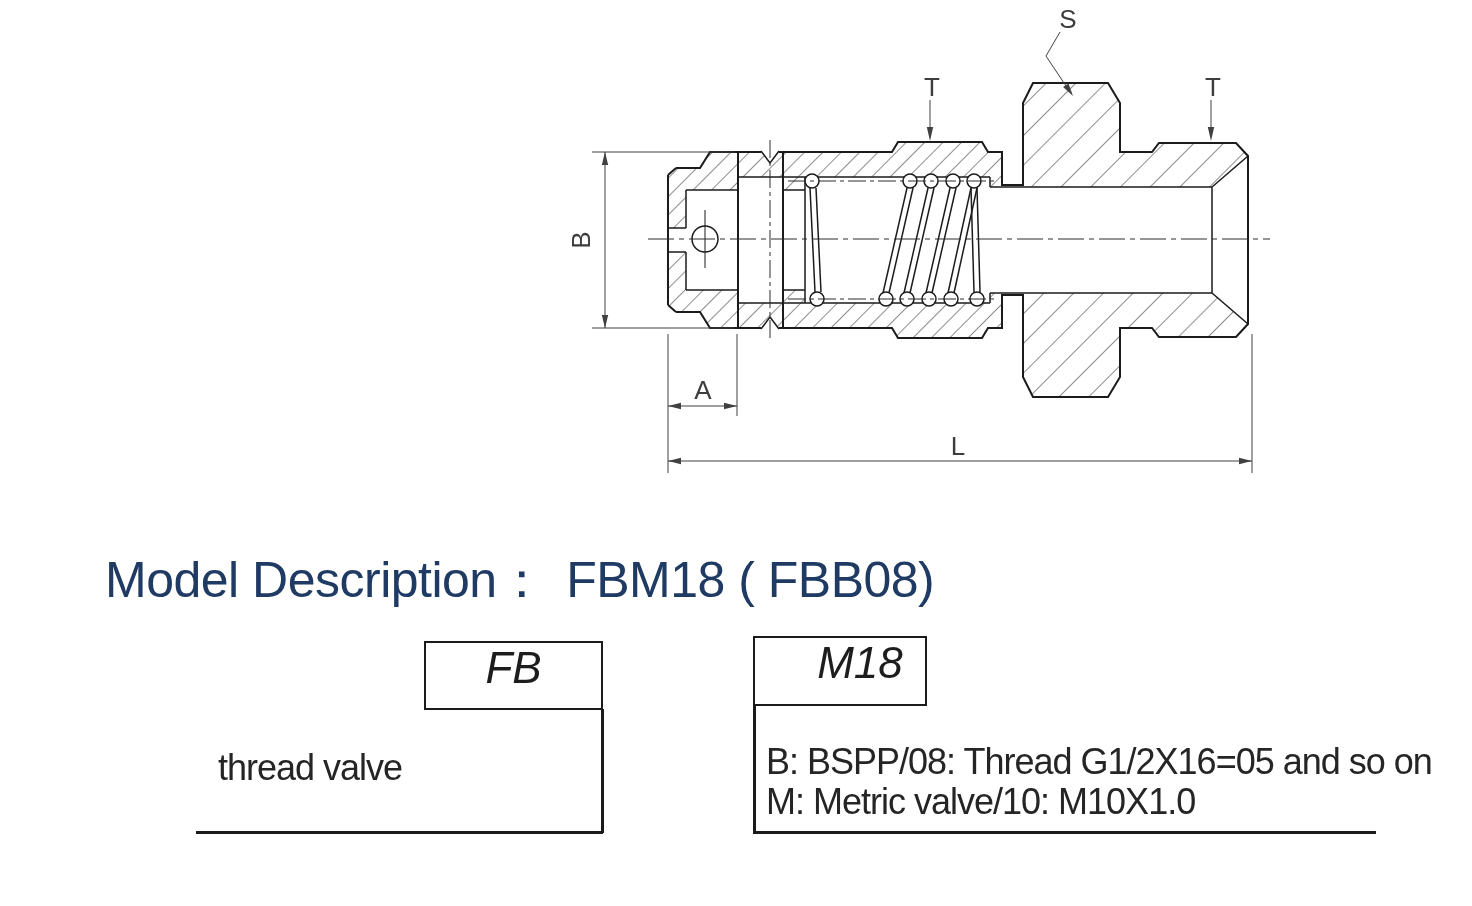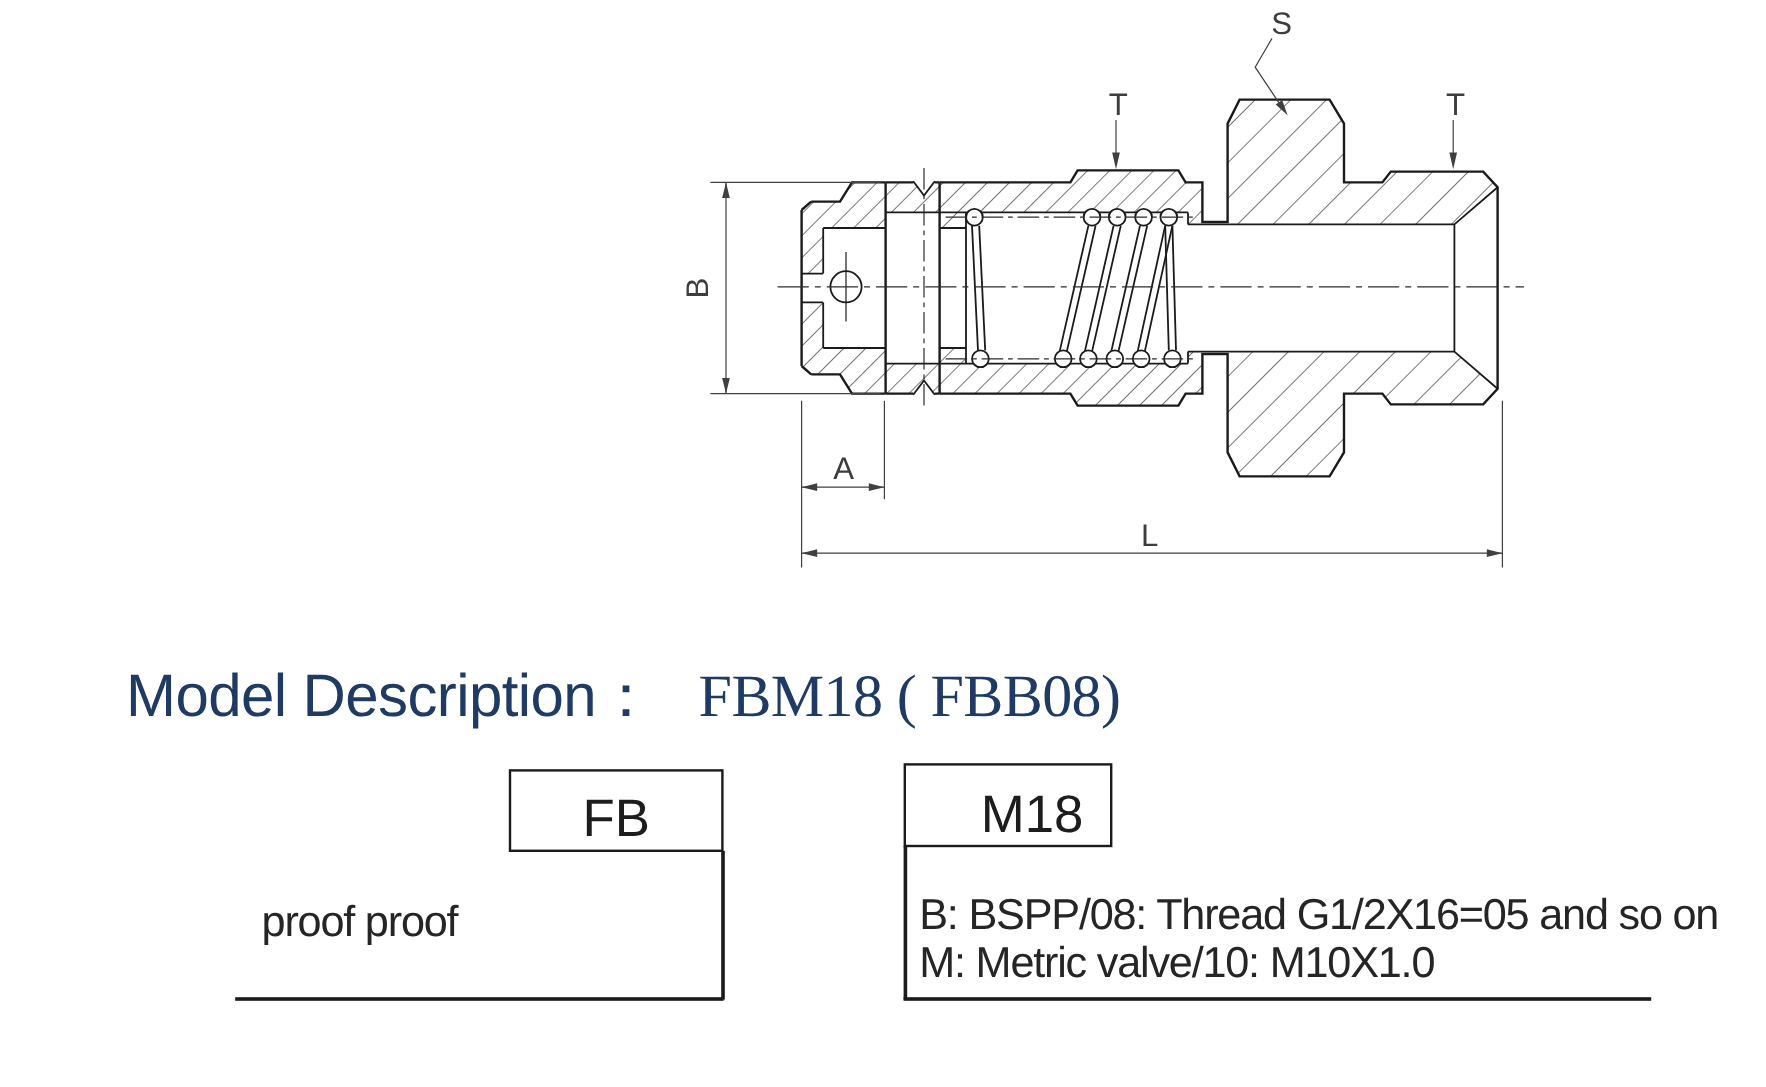--- a/index.html
+++ b/index.html
@@ -5,24 +5,24 @@
   html,body{margin:0;padding:0;background:#ffffff;}
   .canvas{
     position:relative;width:1472px;height:906px;background:#ffffff;overflow:hidden;
     font-family:"Liberation Sans","DejaVu Sans",sans-serif;color:#1d1d1d;
   }
   svg{position:absolute;left:0;top:0;}
   .heading{
     position:absolute;left:105px;top:551px;white-space:nowrap;
     font-size:50px;line-height:58px;letter-spacing:-0.5px;color:#1f3a63;
   }
-  .heading .val{margin-left:36px;font-family:Liberation Serif, serif;}
+  .heading .val{margin-left:20px;}
   .code-box{
-    position:absolute;border:2.5px solid #1b1b1b;display:flex;align-items:flex-end;justify-content:center;
-    font-size:44px;color:#1d1d1d;background:#ffffff;box-sizing:border-box;
+    position:absolute;border:2.5px solid #1b1b1b;display:flex;align-items:flex-start;justify-content:center;
+    font-size:44px;color:#1d1d1d;background:#ffffff;box-sizing:border-box;font-style:italic;
   }
   .box-fb{left:424px;top:641px;width:179px;height:69px;}
   .box-m18{left:753px;top:636px;width:174px;height:70px;padding-left:40px;}
   .vline{position:absolute;width:2.5px;background:#1b1b1b;}
   .vline-fb{left:601px;top:709px;height:124px;}
   .vline-m18{left:753px;top:705px;height:128px;}
   .hline{position:absolute;height:2.5px;background:#1b1b1b;}
   .hline-fb{left:196px;top:831px;width:407px;}
   .hline-m18{left:753px;top:831px;width:623px;}
   .desc{position:absolute;font-size:36px;line-height:40px;letter-spacing:-1px;color:#252525;white-space:nowrap;}
@@ -174,21 +174,21 @@
   <div class="code-box box-m18">
     <span>M18</span>
   </div>
 
   <div class="vline vline-fb"></div>
   <div class="hline hline-fb"></div>
   <div class="vline vline-m18"></div>
   <div class="hline hline-m18"></div>
 
   <div class="desc desc-fb">
-    <div>proof proof</div>
+    <div>thread valve</div>
   </div>
 
   <div class="desc desc-m18">
     <div>B: BSPP/08: Thread G1/2X16=05 and so on</div>
     <div>M: Metric valve/10: M10X1.0</div>
   </div>
 
 </div>
 
 </body></html>

